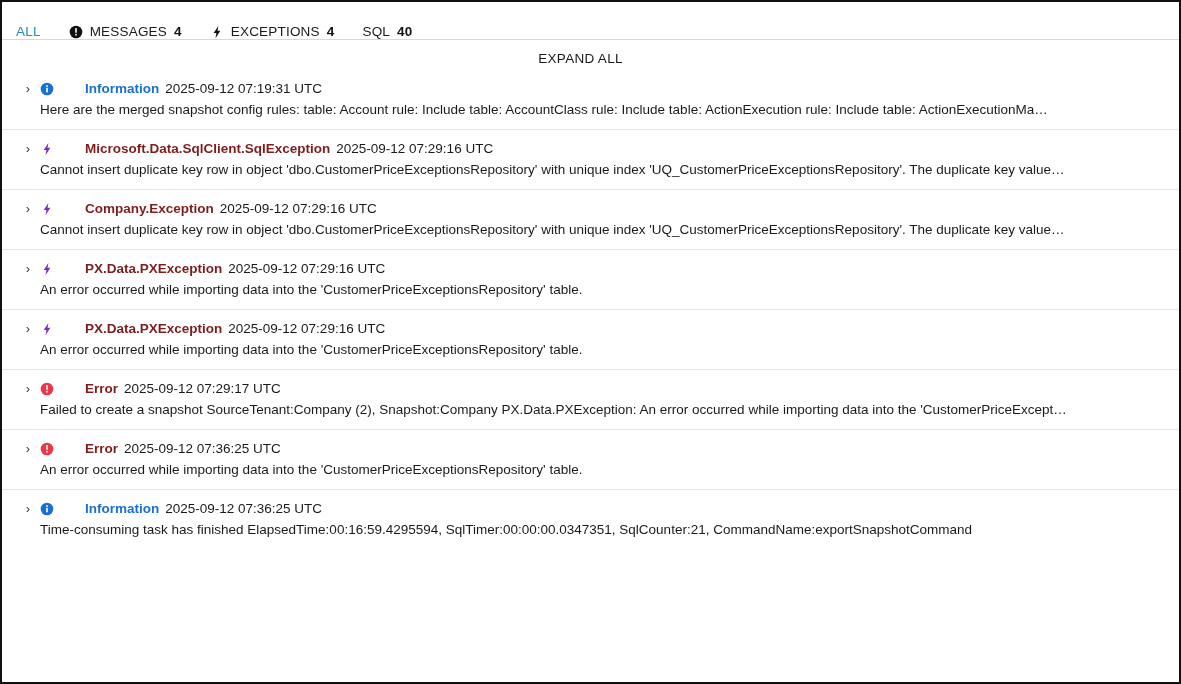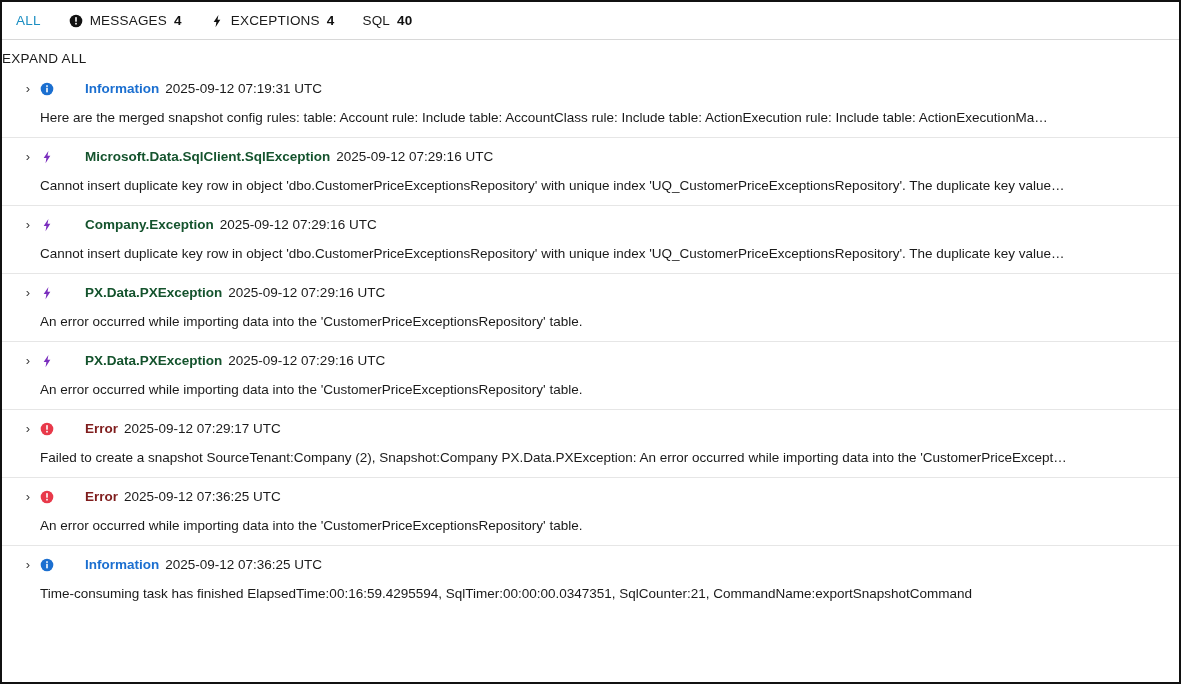--- a/index.html
+++ b/index.html
@@ -26,21 +26,21 @@
     height: 38px;
     display: flex;
     align-items: center;
     padding: 0 14px;
     border-bottom: 1px solid #d8d8d8;
     box-sizing: border-box;
     background: #ffffff;
   }
   .tab {
     display: flex;
-    align-items: center;
+    align-items: flex-end;
     gap: 7px;
     padding: 0 14px 0 0;
     margin-right: 14px;
     height: 100%;
     cursor: pointer;
     white-space: nowrap;
     font-size: 13.5px;
     letter-spacing: .2px;
   }
   .tab .label { color: #1a1a1a; }
@@ -54,21 +54,21 @@
     display: inline-flex;
     width: 14px;
     height: 14px;
     align-items: center;
     justify-content: center;
   }
   
   .expand-all-row {
     height: 30px;
     display: flex;
-    justify-content: flex-start;
+    justify-content: center;
     align-items: center;
     padding: 6px 20px 0 0;
     box-sizing: border-box;
   }
   .expand-all {
     font-size: 13.5px;
     color: #1a1a1a;
     letter-spacing: .3px;
     cursor: pointer;
   }
@@ -106,28 +106,28 @@
     height: 14px;
   }
   .sev-label {
     font-weight: bold;
     font-size: 13.5px;
     white-space: nowrap;
     padding-left: 25px;
   }
   .sev-info { color: #1b6fd0; }
   .sev-error { color: #7f1d1d; }
-  .sev-exception { color: #14532d; }
+  .sev-exception { color: #7f1d1d; }
   .timestamp {
     color: #1a1a1a;
     font-size: 13.5px;
     white-space: nowrap;
   }
   .logmsg {
-    margin: 11px 0 0 18px;
+    margin: 3px 0 0 18px;
     font-size: 13.5px;
     color: #1a1a1a;
     white-space: nowrap;
     overflow: hidden;
     text-overflow: ellipsis;
     max-width: 1120px;
     line-height: 18px;
   }
 </style>
 </head>

